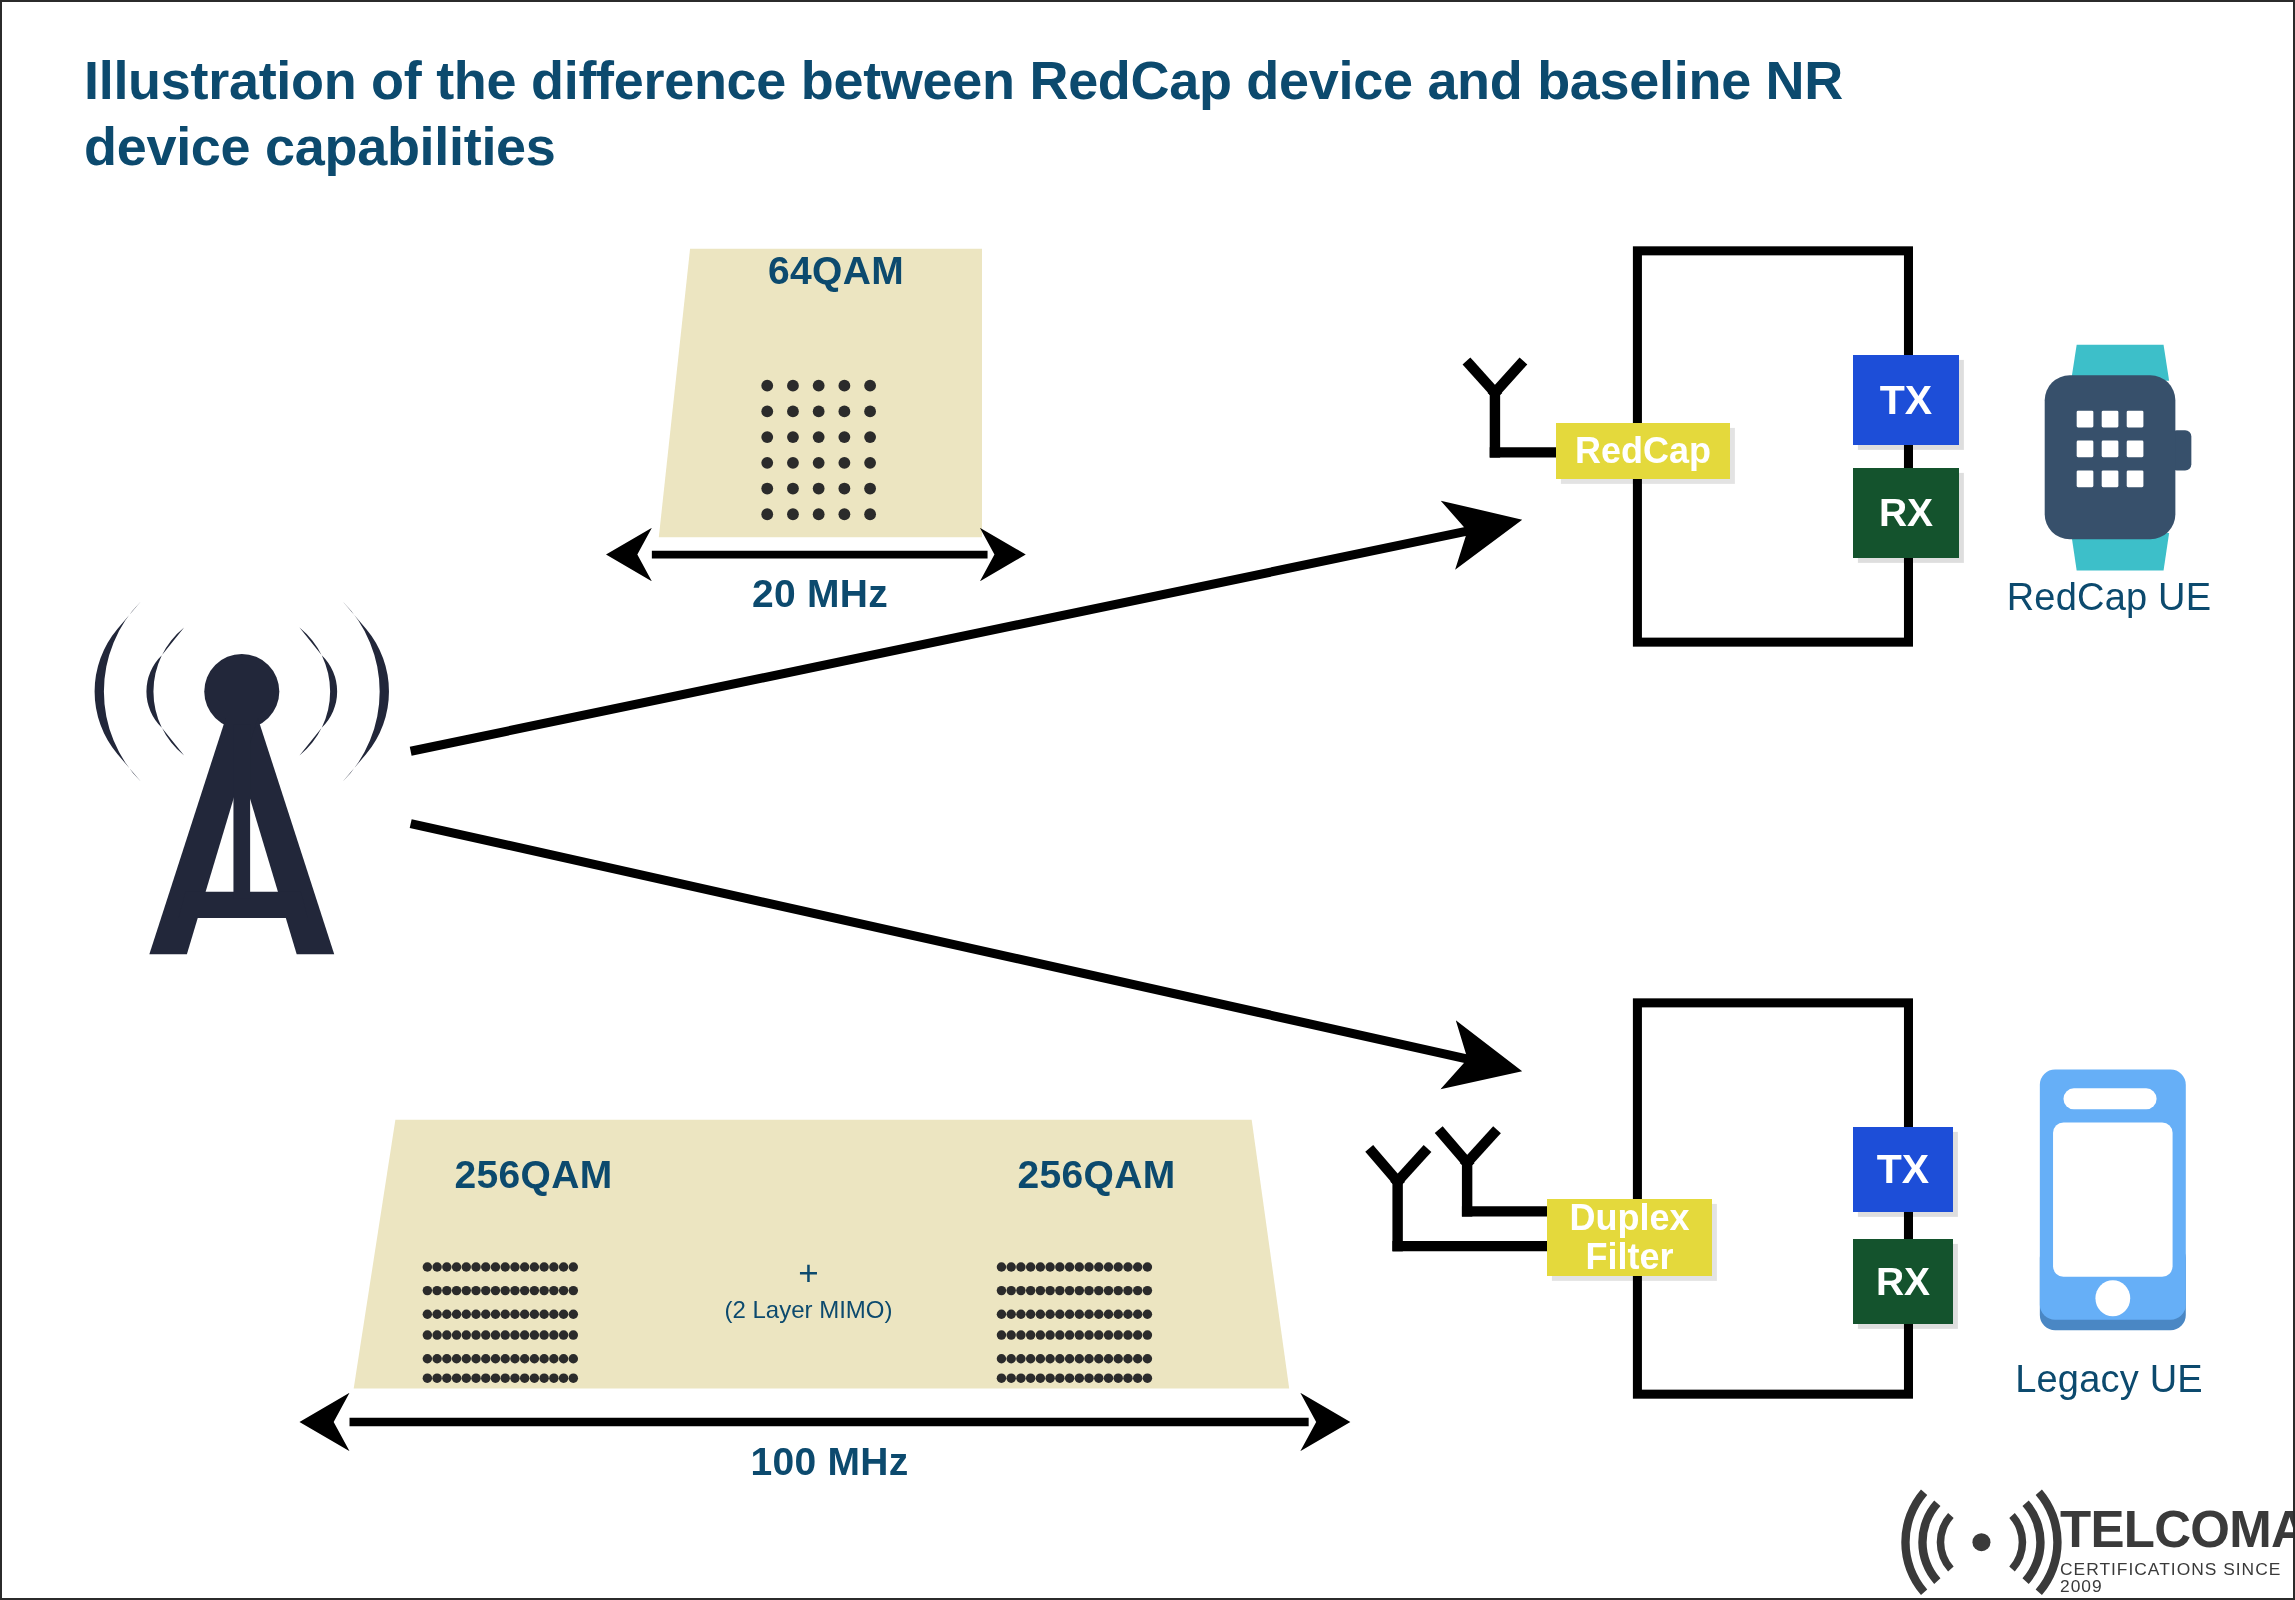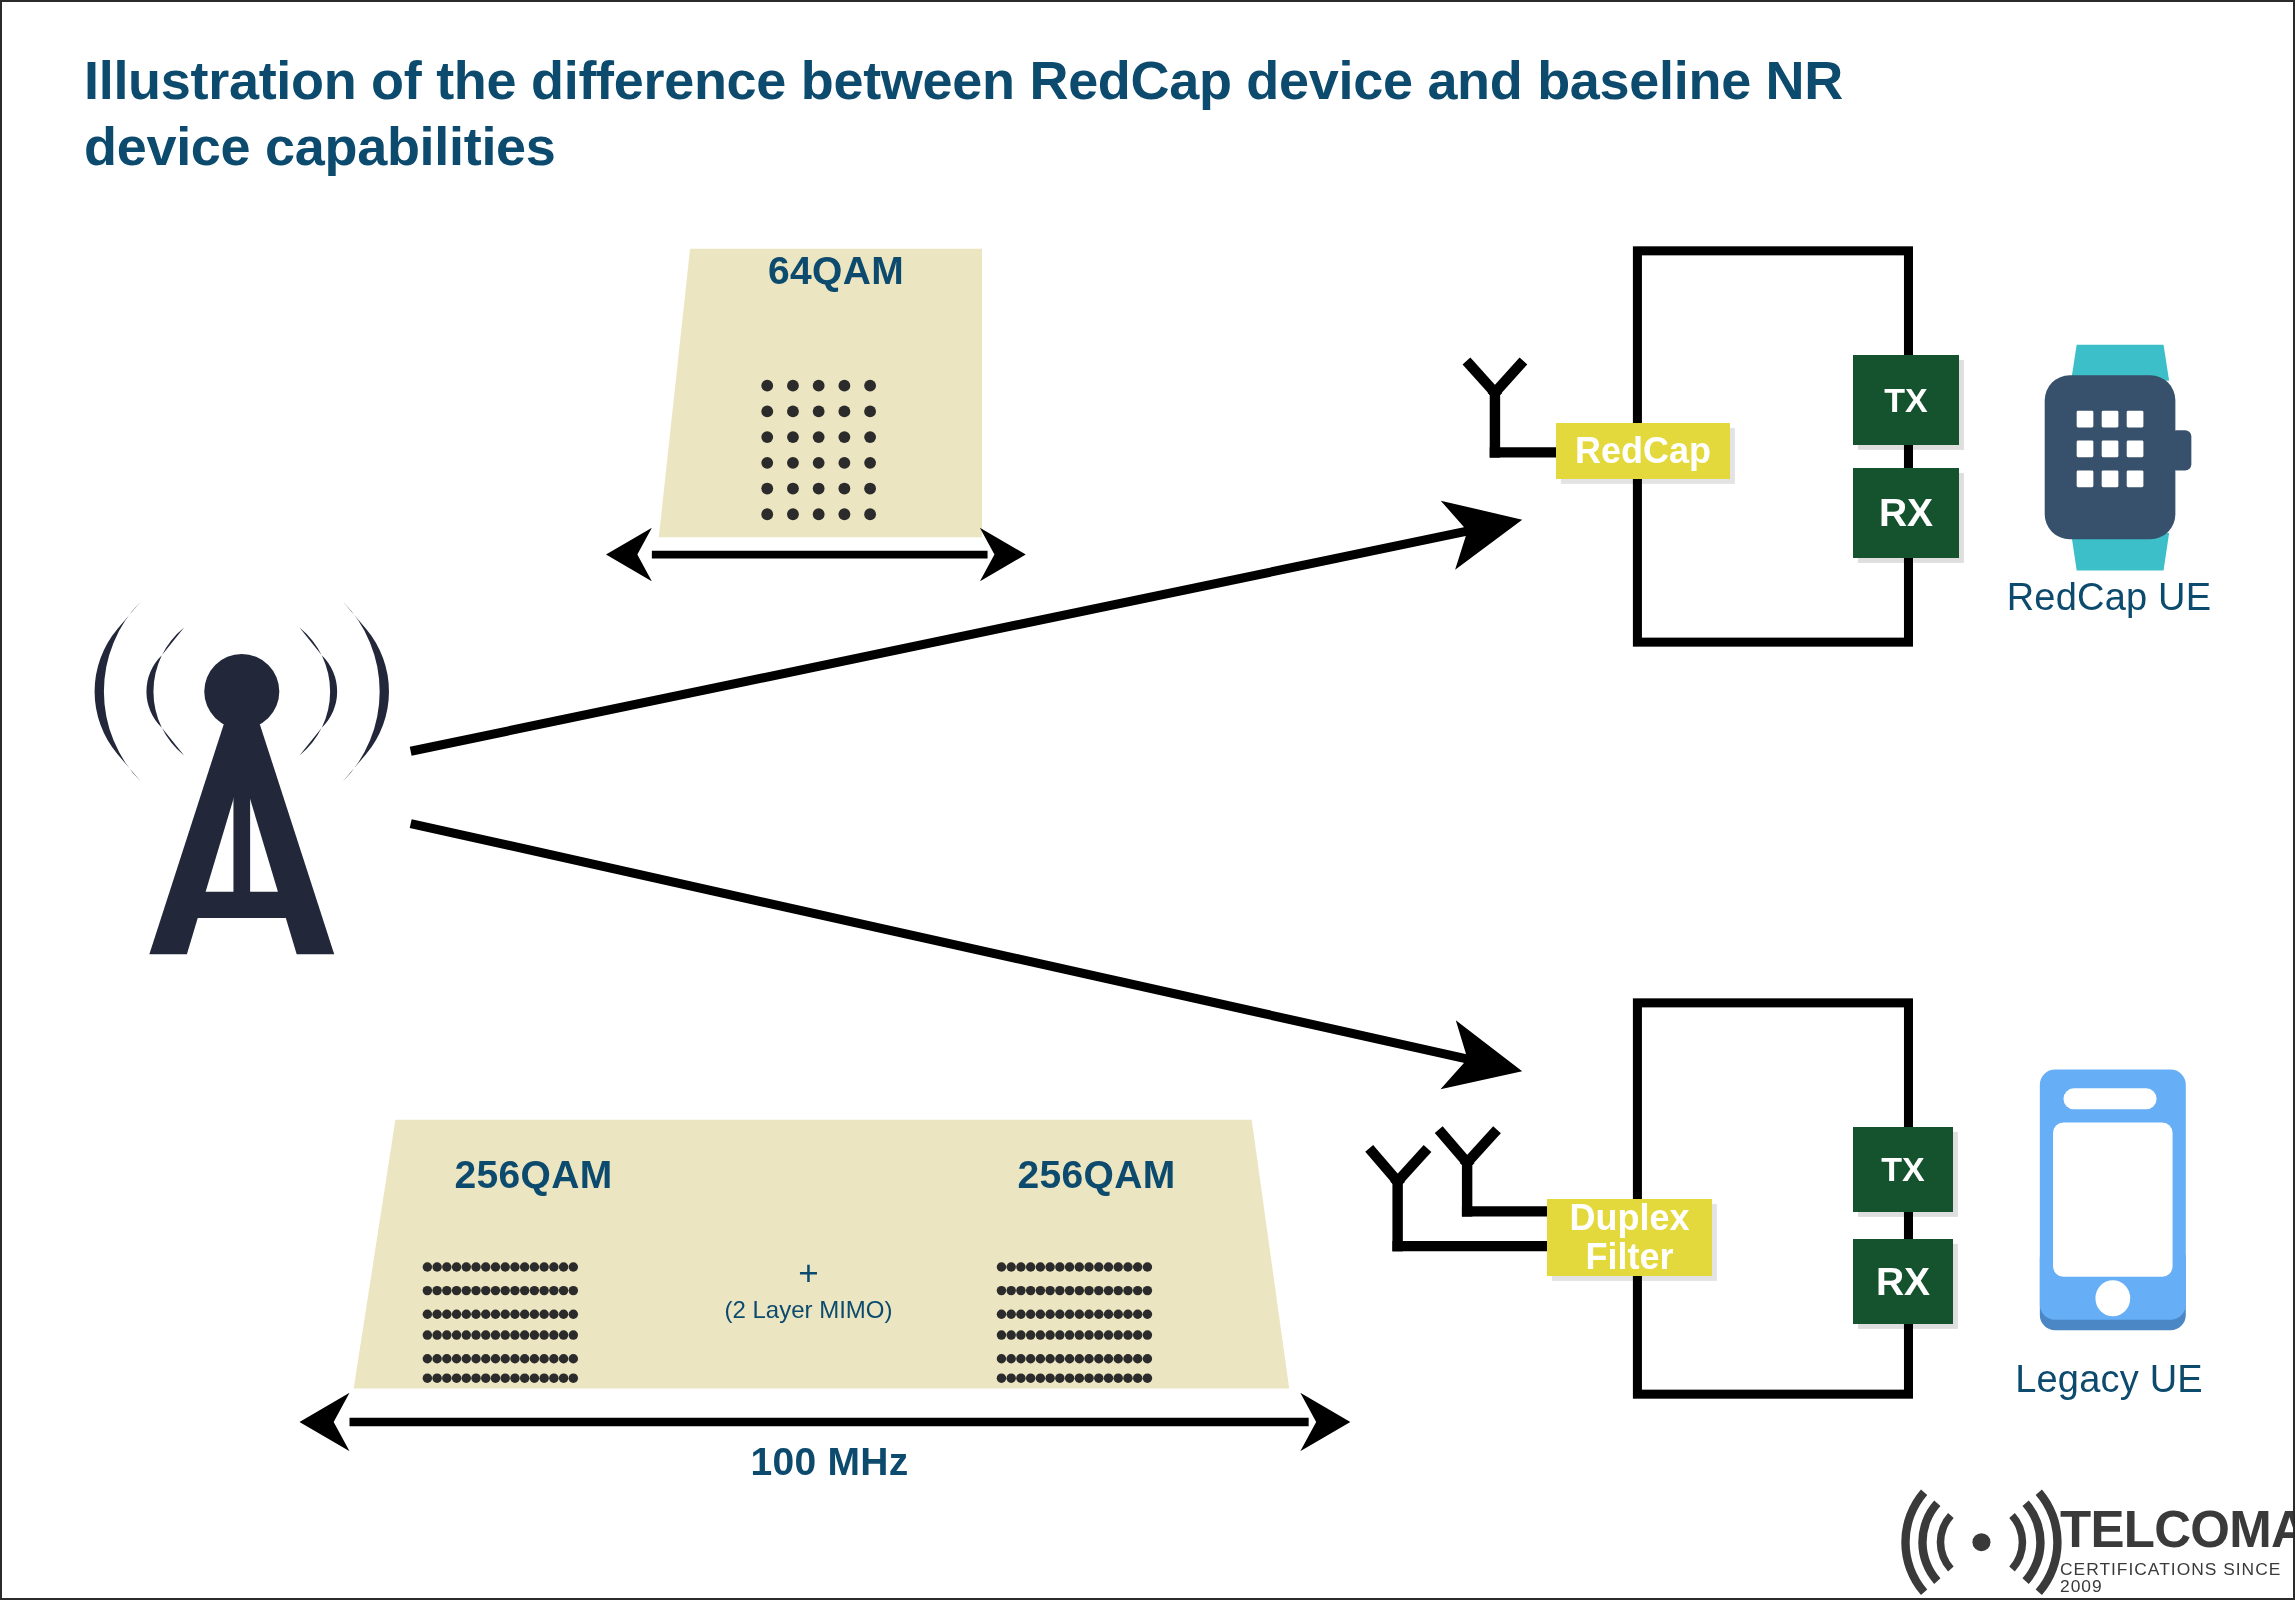--- a/index.html
+++ b/index.html
@@ -67,21 +67,21 @@
   }
   .chipbox {
     position: absolute;
     display: flex;
     align-items: center;
     justify-content: center;
     color: #ffffff;
     font-weight: 700;
     box-shadow: 4.9px 4.9px 0 rgba(0,0,0,0.13);
   }
-  .chip-tx { background: #14532d; font-size: 34px; }
+  .chip-tx { background: #1d4ed8; font-size: 41px; }
   .chip-rx { background: #14532d; font-size: 39px; }
   .chip-yellow {
     background: #e4d93c;
     font-size: 36px;
     line-height: 1.08;
     text-align: center;
     box-shadow: 4.9px 4.9px 0 rgba(0,0,0,0.11);
   }
   .logo-wrap {
     position: absolute;
@@ -480,20 +480,21 @@
       <path d="M2907,2164 A78,78 0 0 1 2907,2268 L2916,2276 A90,90 0 0 0 2916,2156 Z"></path>
       <path d="M2770,2148 A104,104 0 0 0 2770,2284 L2761,2292 A116,116 0 0 1 2761,2140 Z"></path>
       <path d="M2926,2148 A104,104 0 0 1 2926,2284 L2935,2292 A116,116 0 0 0 2935,2140 Z"></path>
     </g>
   </svg>
 
   <div class="txt" id="title">Illustration of the difference between RedCap device and baseline NR device capabilities</div>
 
   <div class="txt qam-label" style="left:688px; top:247px; width:292px; text-align:center;">64QAM</div>
 
+  <div class="txt bw-label" style="left:650px; top:570px; width:336px; text-align:center;">20 MHz</div>
 
   <div class="txt qam-label" style="left:417px; top:1151px; width:229px; text-align:center;">256QAM</div>
 
   <div class="txt qam-label" style="left:980px; top:1151px; width:229px; text-align:center;">256QAM</div>
 
   <div class="txt mimo-plus" style="left:702px; top:1251px; width:209px;">+</div>
 
   <div class="txt mimo-text" style="left:702px; top:1294px; width:209px;">(2 Layer MIMO)</div>
 
   <div class="txt bw-label" style="left:348px; top:1438px; width:959px; text-align:center;">100 MHz</div>

